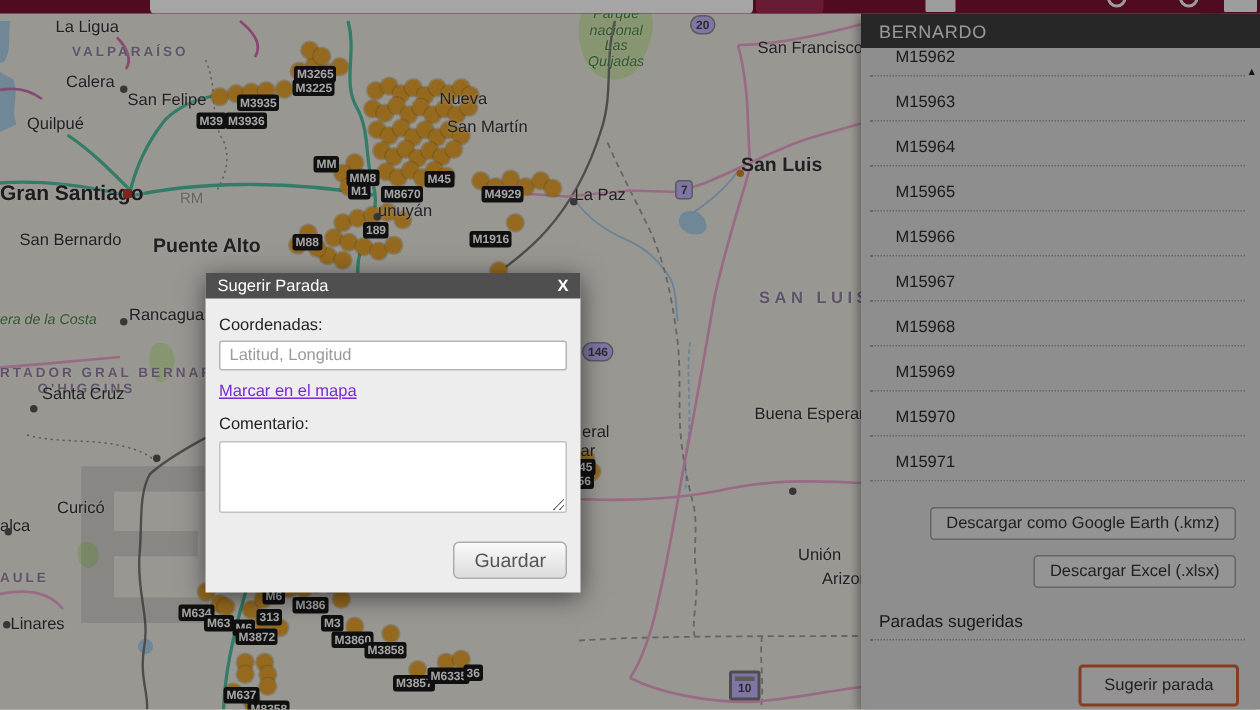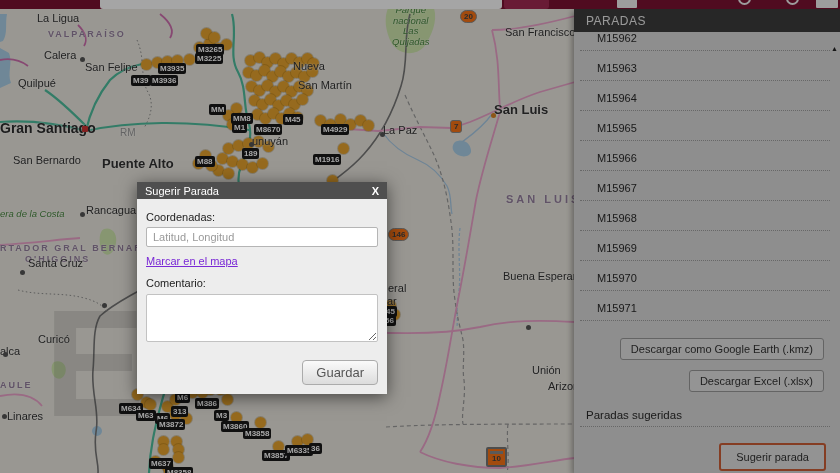--- a/index.html
+++ b/index.html
@@ -22,21 +22,21 @@
   .mlabel.city2{font-size:13px;font-weight:600;color:#333;}
   .mlabel.prov{font-size:9px;letter-spacing:2px;color:#96809f;font-weight:600;}
   .mlabel.prov2{font-size:11px;letter-spacing:3px;color:#96809f;font-weight:600;}
   .mlabel.nature{font-size:9.5px;font-style:italic;color:#48873f;white-space:pre-line;text-align:center;line-height:10.5px;}
   .mlabel.dim{font-size:10px;color:#999;}
   .marker{position:absolute;width:11px;height:11px;border-radius:50%;background:#e7a42e;box-shadow:0 0 0 1px rgba(120,80,0,.25);}
   .chip{position:absolute;background:#191919;color:#fff;font-size:8px;font-weight:bold;line-height:9px;padding:1px 2px;border-radius:2px;white-space:nowrap;}
   .dot{position:absolute;width:5px;height:5px;border-radius:50%;background:#555;}
   .dot.sq{border-radius:1px;background:#c33;width:6px;height:6px;}
   .dot.o{background:#d98324;}
-  .shield{position:absolute;background:#f97316;border:1px solid #8a8a8a;font-size:8px;font-weight:bold;color:#444;height:11px;line-height:11px;padding:0 3px;border-radius:3px;}
+  .shield{position:absolute;background:#c4b5fd;border:1px solid #8a8a8a;font-size:8px;font-weight:bold;color:#444;height:11px;line-height:11px;padding:0 3px;border-radius:3px;}
   .shield.oval{border-radius:7px;}
   .shield.sq{height:16px;line-height:19px;border:2px solid #777;border-radius:2px;text-align:center;padding:0 4px;}
   .shield.sq:before{content:"";position:absolute;left:2px;right:2px;top:2px;height:3px;background:#8a8a8a;}
 
   
   .sidebar{position:absolute;left:574px;top:9px;right:0;bottom:0;background:#dadada;z-index:2;box-shadow:-2px 2px 6px rgba(0,0,0,.35);}
   .sb-caret{position:absolute;top:-6px;right:26px;width:0;height:0;border-left:7px solid transparent;border-right:7px solid transparent;border-bottom:6px solid #3d3d3d;}
   .sb-header{height:23px;background:#3d3d3d;color:#ececec;font-size:12px;letter-spacing:.5px;padding:5px 0 0 12px;box-sizing:border-box;}
   .stop-list{overflow:hidden;}
   .stop-item{height:30px;box-sizing:border-box;padding:11px 0 0 17px;margin:0 10px 0 6px;border-bottom:1px dotted #9e9e9e;font-size:11px;color:#2a2a2a;}
@@ -319,21 +319,21 @@
   <input class="tb-search" value="" style="">
   <button class="tb-btn"></button>
   <span class="tb-sq" style="left:617px;width:20px;"></span>
   <span class="tb-ring" style="left:738px;"></span>
   <span class="tb-ring" style="left:786px;"></span>
   <span class="tb-sq" style="left:816px;width:22px;"></span>
 </div>
 
 <div class="sidebar">
   <div class="sb-caret"></div>
-  <div class="sb-header">PARADAS</div>
+  <div class="sb-header">BERNARDO</div>
   <div class="stop-list" id="stop-list">
       <div class="stop-item">M15962</div>
       <div class="stop-item">M15963</div>
       <div class="stop-item">M15964</div>
       <div class="stop-item">M15965</div>
       <div class="stop-item">M15966</div>
       <div class="stop-item">M15967</div>
       <div class="stop-item">M15968</div>
       <div class="stop-item">M15969</div>
       <div class="stop-item">M15970</div>

